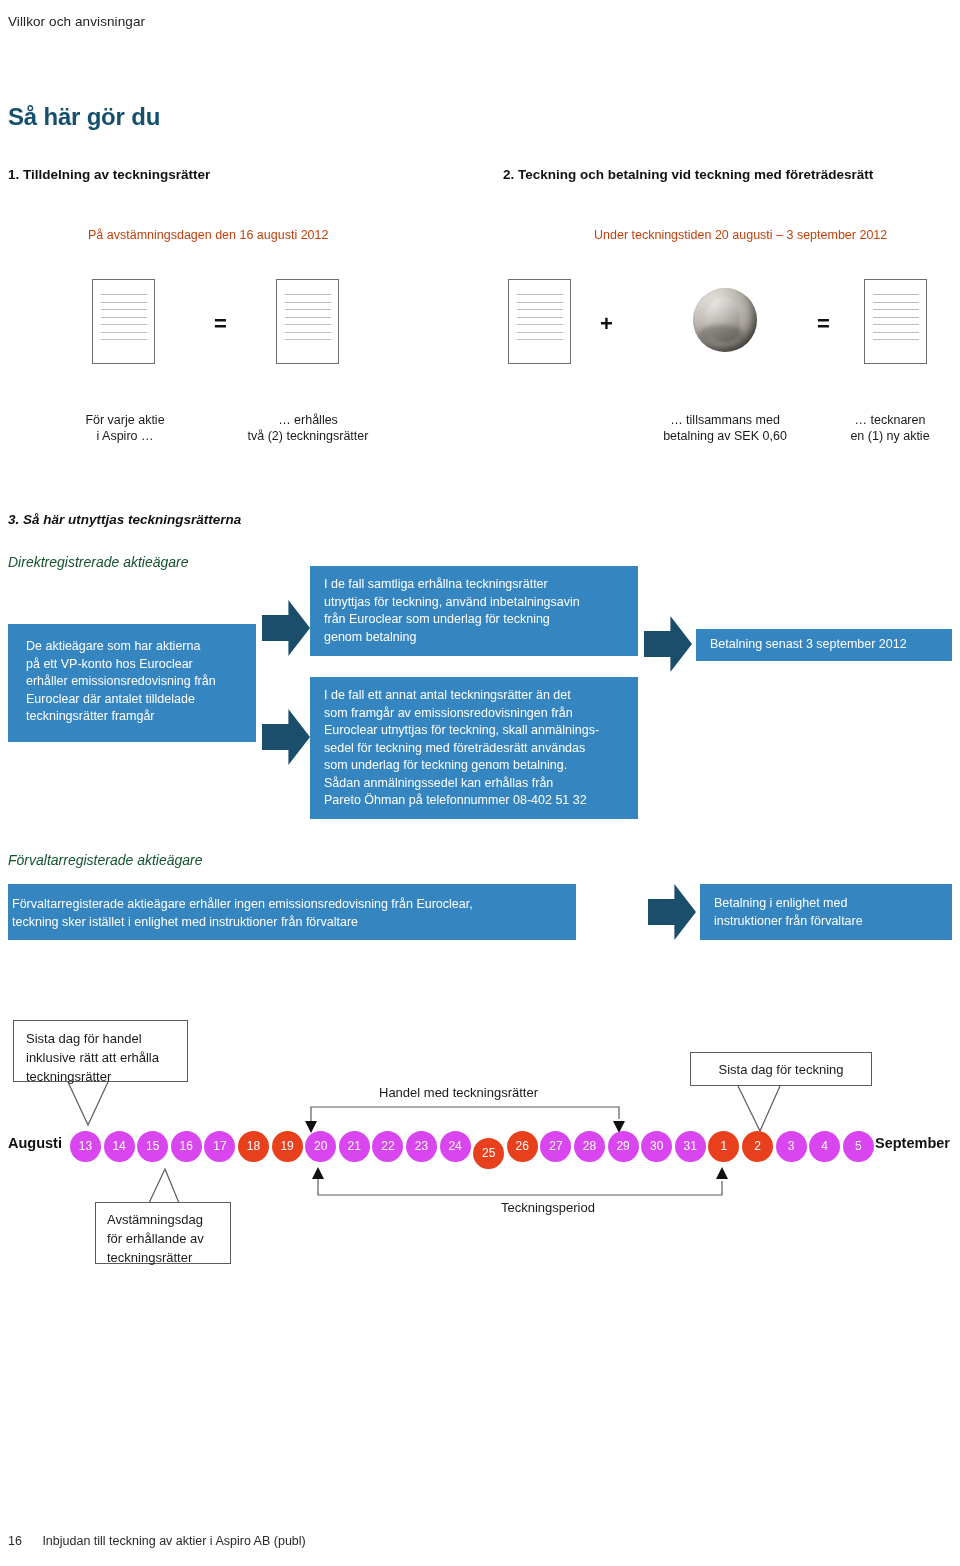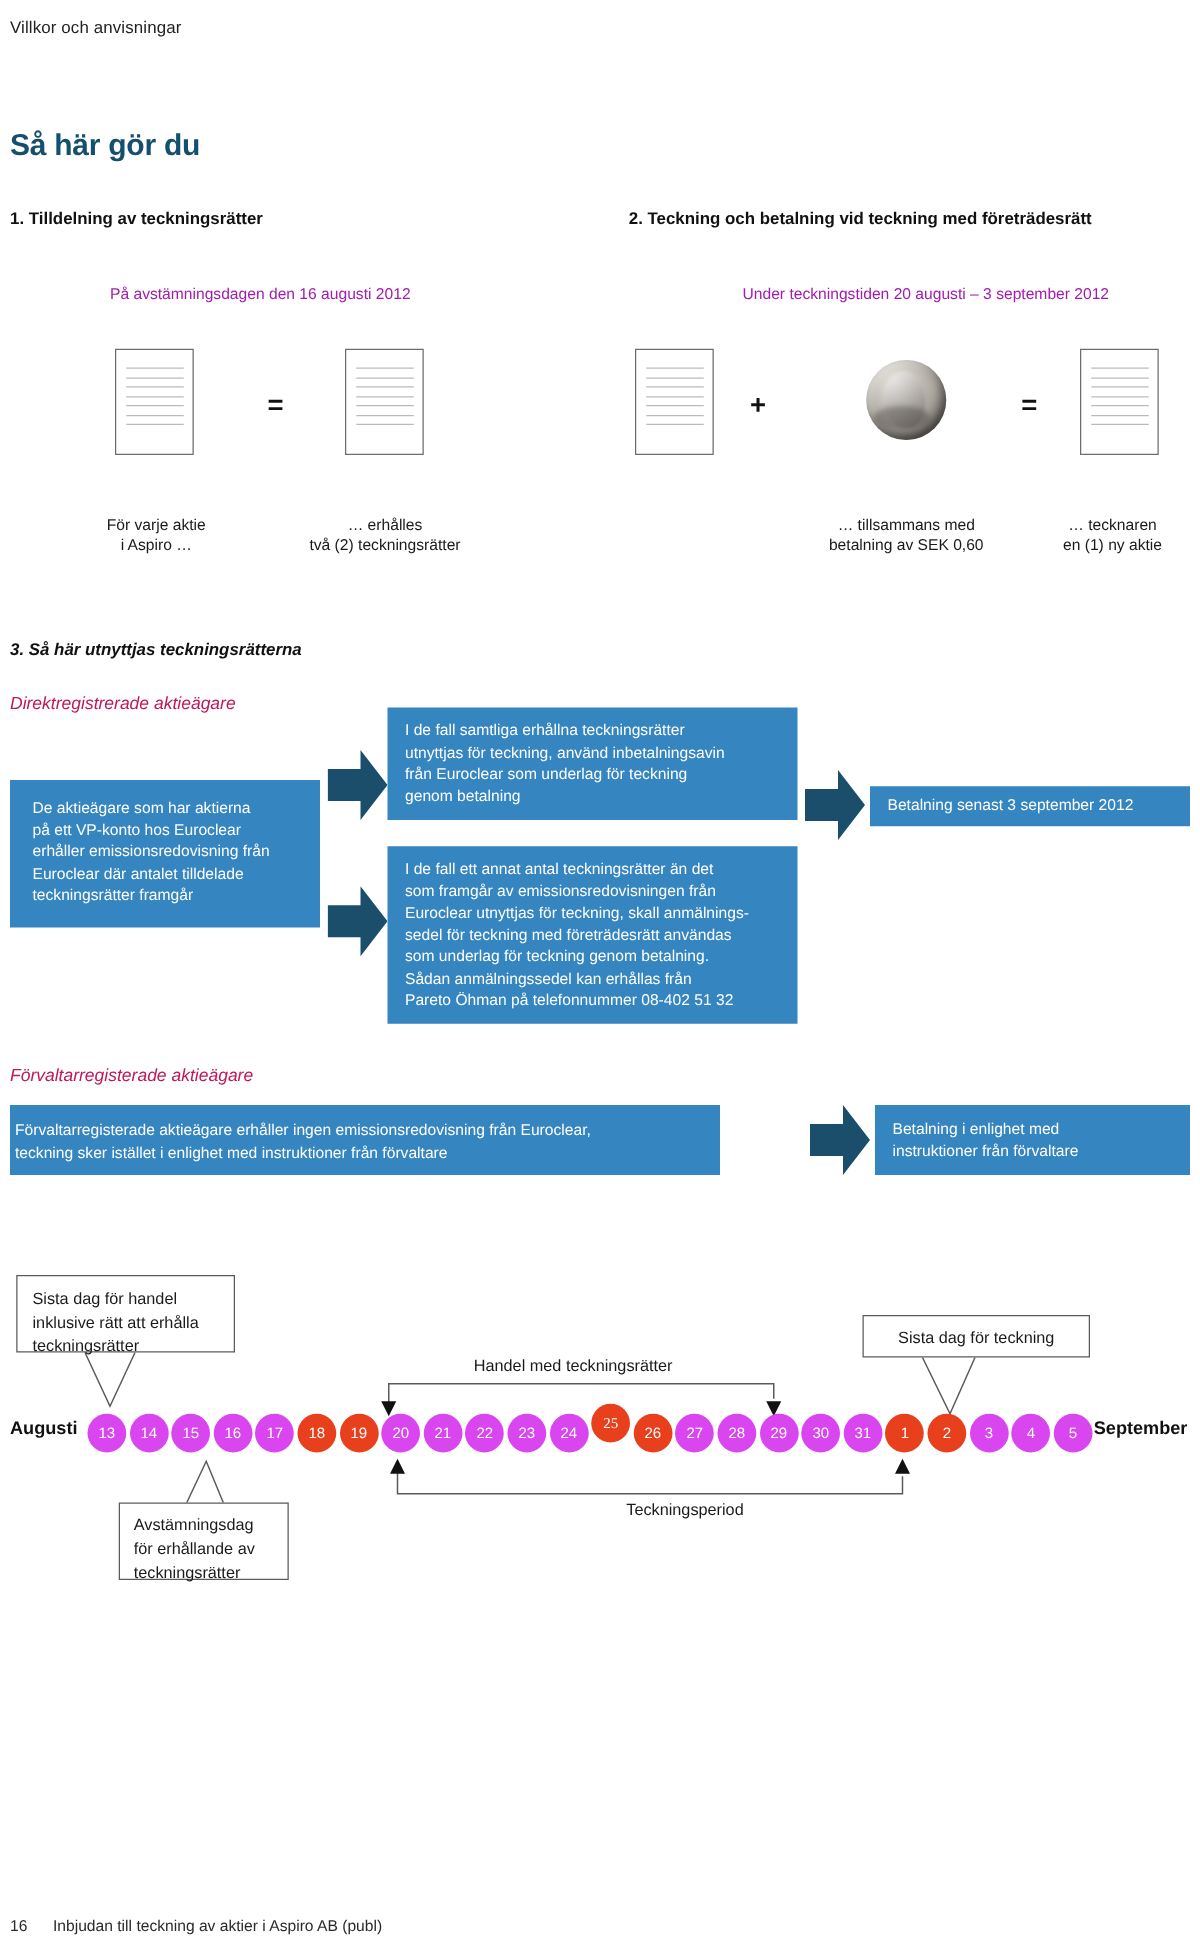--- a/index.html
+++ b/index.html
@@ -21,26 +21,26 @@
   #page-title{
     left:8px;top:103px;font-size:24px;font-weight:bold;color:#14506E;
     letter-spacing:-.2px;
   }
 
   
   .sec-head{font-size:13.5px;font-weight:bold;color:#111;}
   #sec1-head{left:8px;top:167px;}
   #sec2-head{left:503px;top:167px;}
   #sec3-head{left:8px;top:512px;font-style:italic;}
-  .sub-head{font-size:14px;font-style:italic;color:#be185d;}
+  .sub-head{font-size:14px;font-style:italic;color:#14532d;}
   #sub-direkt{left:8px;top:554px;}
   #sub-forvalt{left:8px;top:852px;}
 
   
-  .date-line{font-size:12.5px;color:#a21caf;}
+  .date-line{font-size:12.5px;color:#c2410c;}
   #date1{left:88px;top:228px;}
   #date2{left:594px;top:228px;}
 
   
   #icon-row{left:0;top:270px;width:960px;height:205px;}
   .doc-icon{
     position:absolute;width:63px;height:85px;border:1px solid #6d6d6d;
     background:#fff;box-sizing:border-box;padding-top:14px;
   }
   .doc-icon i{
@@ -247,21 +247,21 @@
       <div class="day wk" style="left: 137.2px; top: 116px;">15</div>
       <div class="day wk" style="left: 170.8px; top: 116px;">16</div>
       <div class="day wk" style="left: 204.4px; top: 116px;">17</div>
       <div class="day we" style="left: 238px; top: 116px;">18</div>
       <div class="day we" style="left: 271.6px; top: 116px;">19</div>
       <div class="day wk" style="left: 305.2px; top: 116px;">20</div>
       <div class="day wk" style="left: 338.8px; top: 116px;">21</div>
       <div class="day wk" style="left: 372.4px; top: 116px;">22</div>
       <div class="day wk" style="left: 406px; top: 116px;">23</div>
       <div class="day wk" style="left: 439.6px; top: 116px;">24</div>
-      <div class="day we" style="left: 473.2px; top: 108px; font-family: Liberation Serif, serif;">25</div>
+      <div class="day we" style="left: 473.2px; top: 123px;">25</div>
       <div class="day we" style="left: 506.8px; top: 116px;">26</div>
       <div class="day wk" style="left: 540.4px; top: 116px;">27</div>
       <div class="day wk" style="left: 574px; top: 116px;">28</div>
       <div class="day wk" style="left: 607.6px; top: 116px;">29</div>
       <div class="day wk" style="left: 641.2px; top: 116px;">30</div>
       <div class="day wk" style="left: 674.8px; top: 116px;">31</div>
       <div class="day we" style="left: 708.4px; top: 116px;">1</div>
       <div class="day we" style="left: 742px; top: 116px;">2</div>
       <div class="day wk" style="left: 775.6px; top: 116px;">3</div>
       <div class="day wk" style="left: 809.2px; top: 116px;">4</div>

